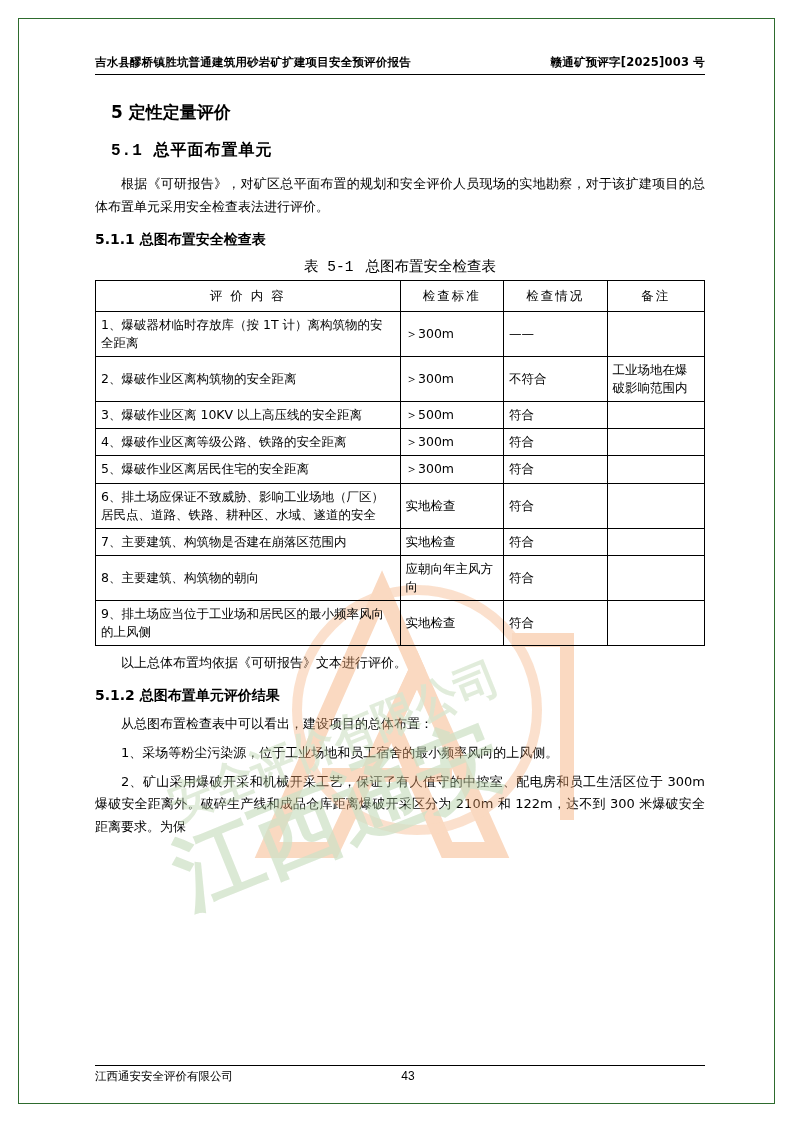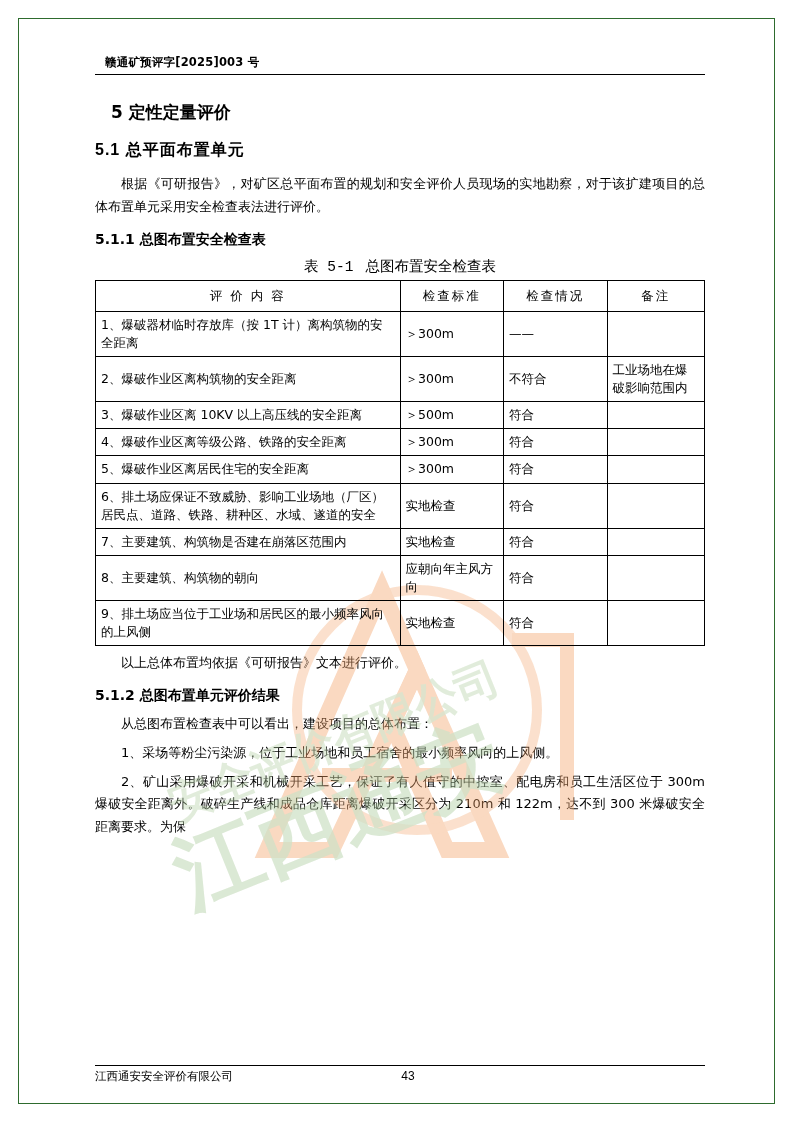--- a/index.html
+++ b/index.html
@@ -50,22 +50,22 @@
 
   h1.sec {
     font-size: 17px;
     font-weight: bold;
     font-family: "DejaVu Sans", sans-serif;
     margin: 26px 0 16px 16px;
   }
   h2.sec {
     font-size: 16px;
     font-weight: bold;
-    font-family: Liberation Sans, sans-serif;
-    margin: 14px 0 12px 0;
+    font-family: Liberation Mono, monospace;
+    margin: 14px 0 12px 16px;
     letter-spacing: 1px;
   }
   h3.sec {
     font-size: 14px;
     font-weight: bold;
     font-family: "DejaVu Sans", sans-serif;
     margin: 12px 0 8px 0;
   }
   p.body {
     font-size: 13px;
@@ -164,20 +164,21 @@
     </g>
     <g opacity="0.75" transform="rotate(-22 280 260)">
       <text x="40" y="300" font-family="DejaVu Sans, sans-serif" font-size="86" font-weight="bold" fill="#a9c99a">江西通安</text>
       <text x="60" y="215" font-family="DejaVu Sans, sans-serif" font-size="44" font-weight="bold" fill="#b7d2a8">安全评价有限公司</text>
     </g>
   </svg>
 
   <div class="content">
 
     <div class="doc-header">
+      <div class="left">吉水县醪桥镇胜坑普通建筑用砂岩矿扩建项目安全预评价报告</div>
       <div class="right">赣通矿预评字[2025]003 号</div>
     </div>
 
     <h1 class="sec">5 定性定量评价</h1>
     <h2 class="sec">5.1 总平面布置单元</h2>
     <p class="body">根据《可研报告》，对矿区总平面布置的规划和安全评价人员现场的实地勘察，对于该扩建项目的总体布置单元采用安全检查表法进行评价。</p>
     <h3 class="sec">5.1.1 总图布置安全检查表</h3>
 
     <div class="table-caption">
       <span class="num">表 5-1</span><span>总图布置安全检查表</span>

